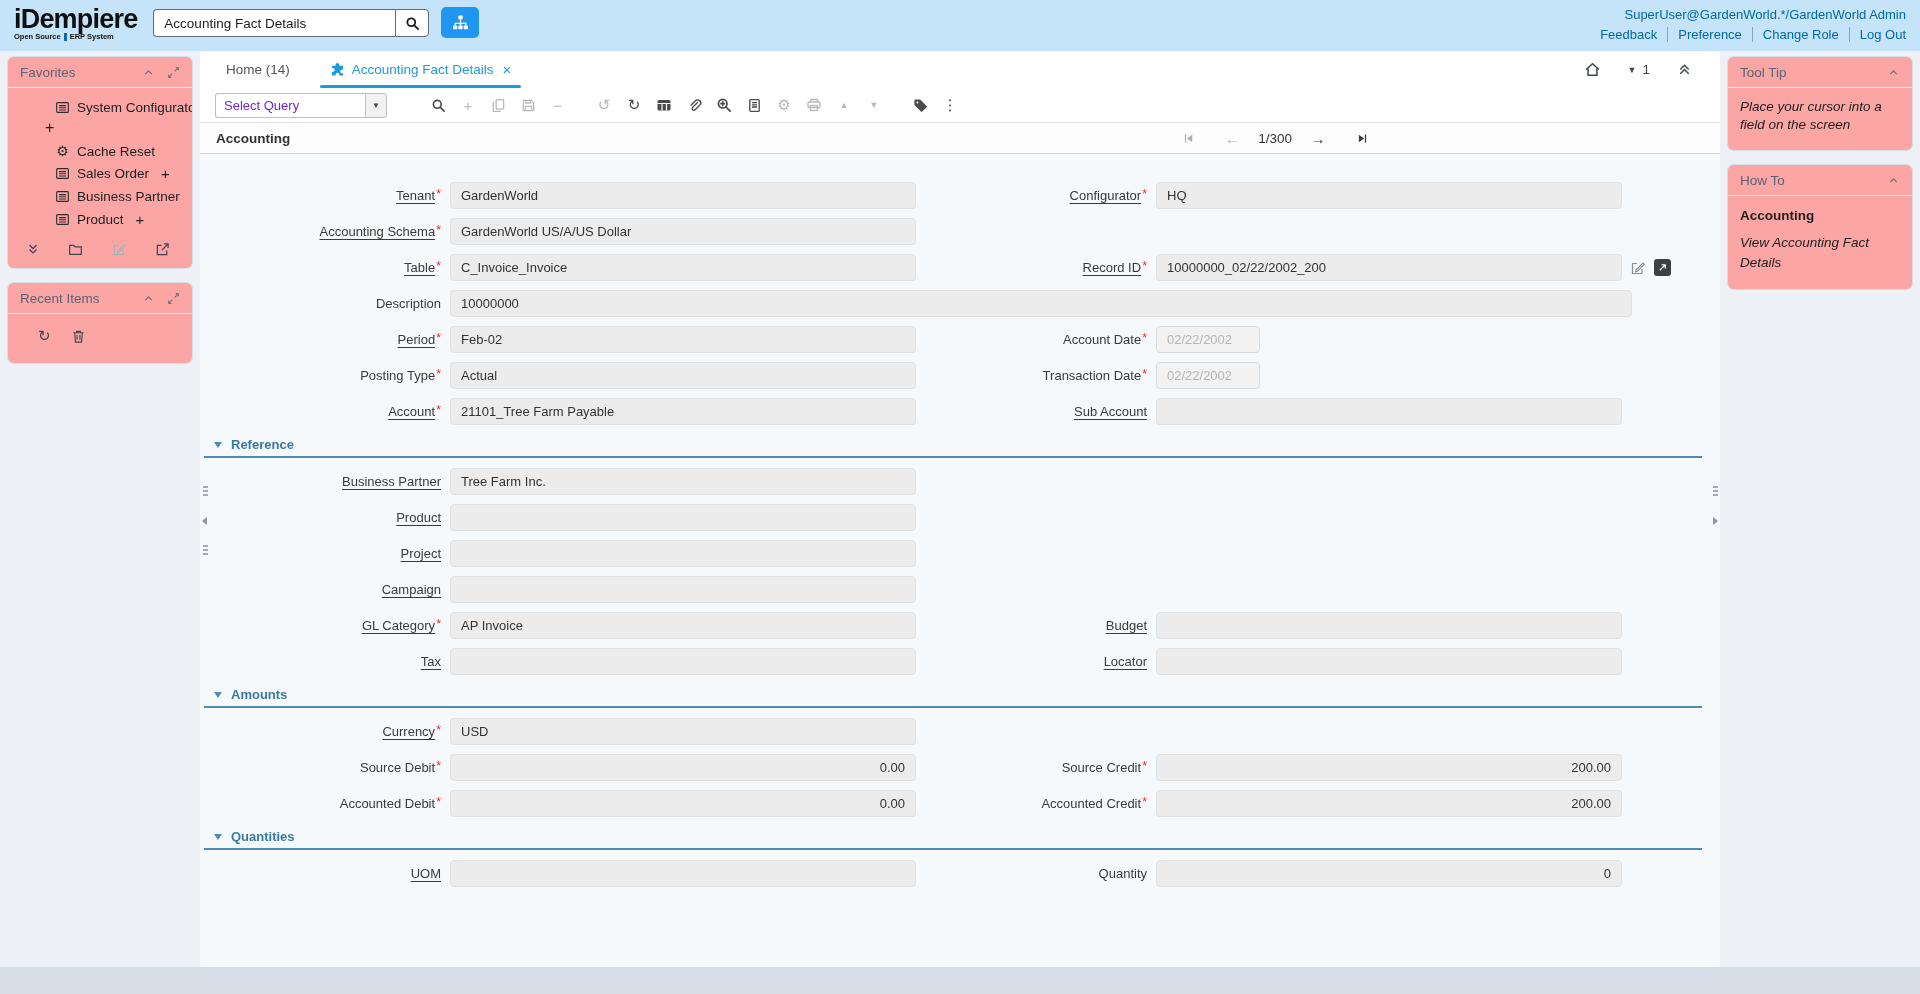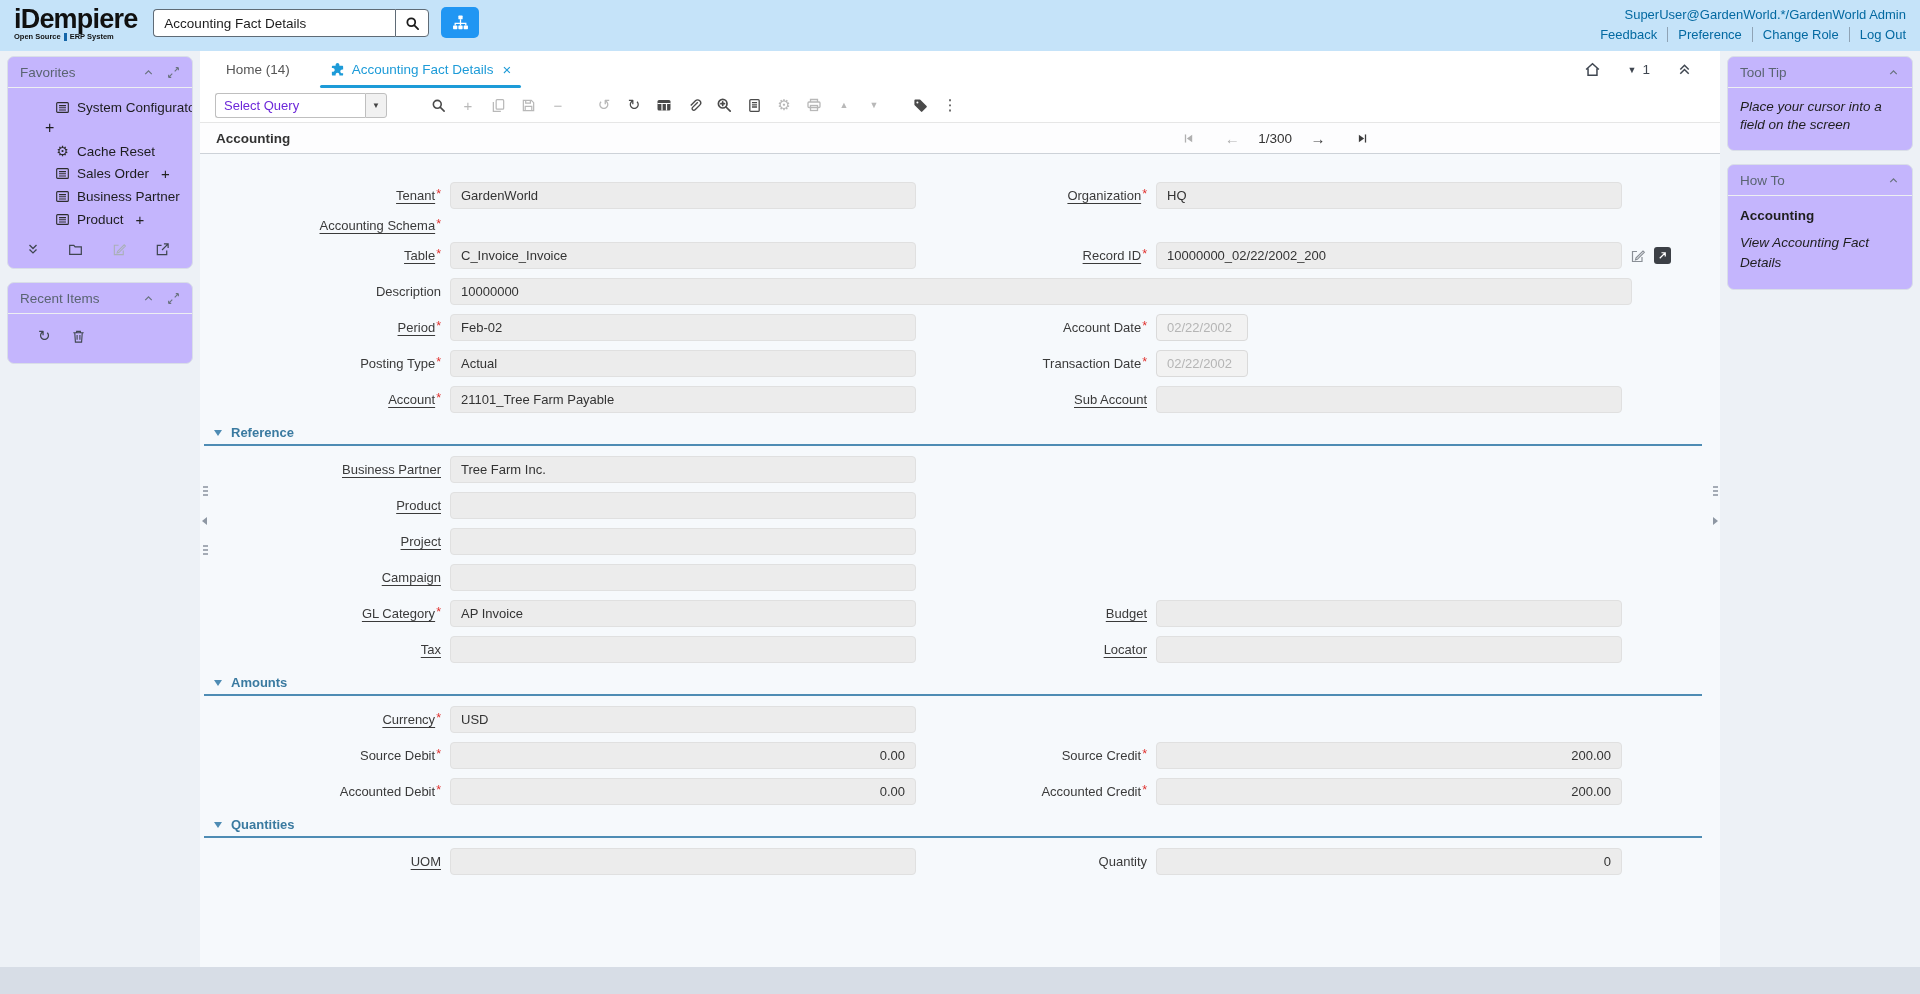--- a/index.html
+++ b/index.html
@@ -23,21 +23,21 @@
   .menu-btn { width:38px; height:31px; margin-left:12px; border:none; border-radius:5px; background:#2096f3; display:flex; align-items:center; justify-content:center; cursor:pointer; margin-top:-1px; }
   .top-right { margin-left:auto; text-align:right; font-size:13px; color:#0369a1; padding-top:1px; }
   .top-links { margin-top:5px; display:flex; justify-content:flex-end; align-items:center; }
   .top-link { padding:0 10px; cursor:pointer; }
   .top-link:last-child { padding-right:0; }
   .top-link + .top-link { border-left:1px solid #8fa3b5; }
 
   
   .shell { display:flex; height:916px; }
   .west, .east { width:200px; background:#edf1f6; padding:5px 7px; flex:none; }
-  .panel { background:#c4b5fd; border:1px solid #d9dee8; border-radius:7px; margin-bottom:13px; overflow:hidden; }
+  .panel { background:#fca5a5; border:1px solid #d9dee8; border-radius:7px; margin-bottom:13px; overflow:hidden; }
   .panel-hd { display:flex; align-items:center; padding:8px 12px 7px 12px; border-bottom:1px solid #edeff2; color:#5a6472; font-size:13.5px; }
   .panel-hd .sp { flex:1; }
   .hd-ic { color:#6a7380; cursor:pointer; margin-left:12px; }
 
   .fav-items { padding:9px 4px 2px 22px; font-size:13.5px; color:#1d1d1f;margin-left:25px; }
   .fav-item { display:flex; align-items:center; gap:7px; padding:3px 0; cursor:pointer; white-space:nowrap; }
   .fav-item .wic { color:#2c2c2c; flex:none; }
   .fav-plus { font-size:15px; margin-left:5px; color:#222; }
   .fav-plus-line { font-size:16px; padding:1px 0 3px 0; margin-left:-10px; cursor:pointer; }
   .fav-gear { font-size:14px; color:#2c2c2c; width:15px; text-align:center; }
@@ -79,21 +79,21 @@
   .pos { font-size:13.5px; padding:0 4px; color:#333; }
 
   
   .formarea { flex:1; background:#f6f9fc; padding:28px 10px 0 0; overflow:hidden; }
   .frow { display:flex; align-items:center; margin-bottom:9px; }
   .flab { width:250px; flex:none; text-align:right; padding-right:9px; font-size:13px; color:#3a3a3a; white-space:nowrap; }
   .flab2 { width:240px; }
   .flab .u { text-decoration:underline; text-underline-offset:2.5px; cursor:pointer; }
   .flab.req::after { content:"*"; color:#e0312e; font-size:12.5px; vertical-align:top; margin-left:1px; line-height:1; }
   .fld { height:27px; background:#ececec; border:1px solid #e0e0e0; border-radius:4px; display:flex; align-items:center; padding:0 10px; font-size:13px; color:#333; flex:none; overflow:hidden; white-space:nowrap; cursor:text; }
-  .w-l { width:466px; } .w-r { width:466px; } .w-wide { width:1182px; } .w-date { width:92px; }
+  .w-l { width:466px; } .w-r { width:466px; } .w-wide { width:1182px; } .w-date { width:104px; }
   .num { justify-content:flex-end; }
   .dis { background:#f2f2f2; border-color:#dadada; color:#b5b5b5; cursor:default; }
   .ridicons { display:flex; align-items:center; gap:8px; margin-left:8px; color:#8a8f96; }
   .ridicons > span { cursor:pointer; }
   .jumpbtn { width:17px; height:17px; background:#3c4046; border-radius:3px; display:flex; align-items:center; justify-content:center; cursor:pointer; }
 
   .sect { margin:5px 8px 10px 4px; border-bottom:2px solid #4e8cb4; padding:3px 0 4px 10px; display:flex; align-items:center; gap:9px; }
   .sect-caret { width:0; height:0; border-left:4.5px solid transparent; border-right:4.5px solid transparent; border-top:6px solid #4e8cb4; cursor:pointer; }
   .sect-title { font-size:13px; font-weight:700; color:#3a7aa0; }
 
@@ -401,26 +401,27 @@
             </svg>
           </span>
       </div>
     </div>
 
     <div class="formarea">
 
       <div class="frow">
         <div class="flab req"><span class="u">Tenant</span></div>
         <div class="fld w-l">GardenWorld</div>
-        <div class="flab flab2 req"><span class="u">Organization</span></div>
+        <div class="flab flab2 req"><span class="u">Configurator</span></div>
         <div class="fld w-r">HQ</div>
       </div>
 
       <div class="frow">
         <div class="flab req"><span class="u">Accounting Schema</span></div>
+        <div class="fld w-l">GardenWorld US/A/US Dollar</div>
       </div>
 
       <div class="frow">
         <div class="flab req"><span class="u">Table</span></div>
         <div class="fld w-l">C_Invoice_Invoice</div>
         <div class="flab flab2 req"><span class="u">Record ID</span></div>
         <div class="fld w-r">10000000_02/22/2002_200</div>
         <div class="ridicons">
           <span>
               <svg viewBox="0 0 16 16" width="16" height="16" fill="none" stroke="currentColor" stroke-width="1.2">

